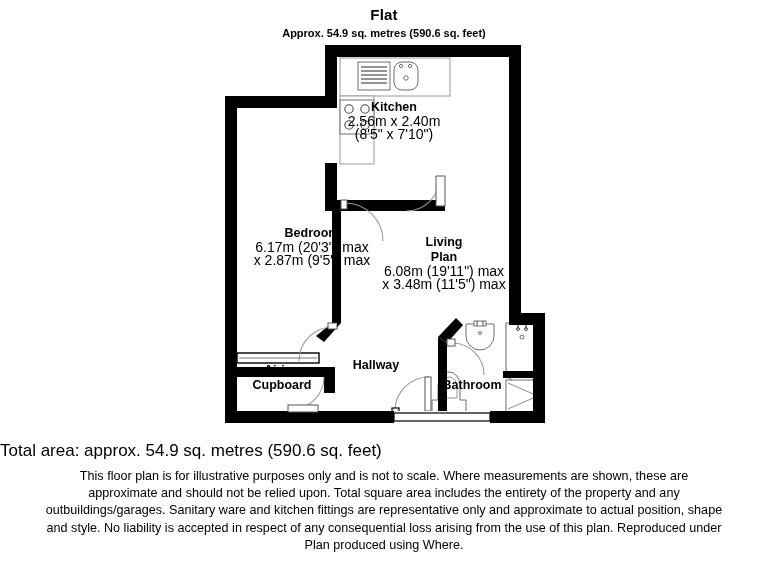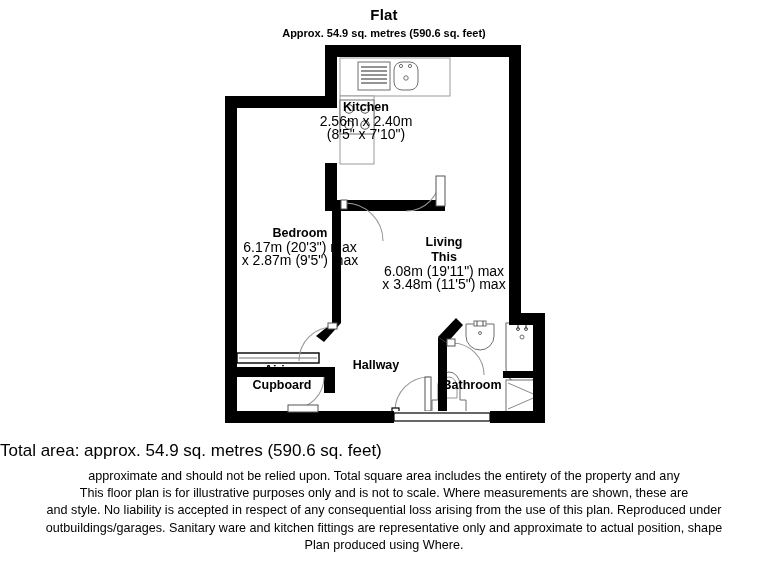--- a/index.html
+++ b/index.html
@@ -267,34 +267,34 @@
           <path d="M 395,371 A 34,34 0 0 1 429,337" stroke="#9a9a9a" stroke-width="1.1" fill="none"></path>
           <rect x="392" y="368" width="7" height="10" fill="#ffffff" stroke="#000000" stroke-width="1.2"></rect>
           <rect x="425" y="337" width="6" height="34" fill="#ffffff" stroke="#555555" stroke-width="1"></rect>
           <rect x="388" y="371" width="110" height="12" fill="#000000" stroke="none"></rect>
           <rect x="394" y="371" width="96" height="12" fill="#ffffff" stroke="none"></rect>
           <rect x="394" y="373" width="96" height="8" fill="#ffffff" stroke="#000000" stroke-width="1.2"></rect>
         </g>
       </g>
     </svg>
 
-    <div class="room-label" style="left:306px; top:60px; width:120px;">
+    <div class="room-label" style="left:334px; top:60px; width:120px;">
       <span class="name">Kitchen</span>
       <span class="dim">2.56m x 2.40m</span>
       <span class="dim">(8'5" x 7'10")</span>
     </div>
 
     <div class="room-label" style="left:372px; top:160px; width:144px;margin-top:35px;">
       <span class="name">Living</span>
-      <span class="name">This</span>
+      <span class="name">Plan</span>
       <span class="dim">6.08m (19'11") max</span>
       <span class="dim">x 3.48m (11'5") max</span>
     </div>
 
-    <div class="room-label" style="left:226px; top:186px; width:148px;">
+    <div class="room-label" style="left:238px; top:186px; width:148px;">
       <span class="name">Bedroom</span>
       <span class="dim">6.17m (20'3") max</span>
       <span class="dim">x 2.87m (9'5") max</span>
     </div>
 
     <div class="room-label" style="left:333px; top:318px; width:86px;">
       <span class="name">Hallway</span>
     </div>
 
     <div class="room-label" style="left:420px; top:338px; width:104px;">
@@ -303,20 +303,20 @@
 
     <div class="room-label" style="left:232px; top:323px; width:100px;">
       <span class="name">Airing</span>
       <span class="name">Cupboard</span>
     </div>
   </div>
 
   <div class="total-area">Total area: approx. 54.9 sq. metres (590.6 sq. feet)</div>
 
   <div class="disclaimer">
+    <div>This floor plan is for illustrative purposes only and is not to scale.  Where measurements are shown, these are</div>
     <div>approximate and should not be relied upon. Total square area includes the entirety of the property and any</div>
-    <div>This floor plan is for illustrative purposes only and is not to scale.  Where measurements are shown, these are</div>
+    <div>outbuildings/garages. Sanitary ware and kitchen fittings are representative only and approximate to actual position, shape</div>
     <div>and style.  No liability is accepted in respect of any consequential loss arising from the use of this plan. Reproduced under</div>
-    <div>outbuildings/garages. Sanitary ware and kitchen fittings are representative only and approximate to actual position, shape</div>
     <div>Plan produced using Where.</div>
   </div>
 
 </div>
 
 </body></html>

